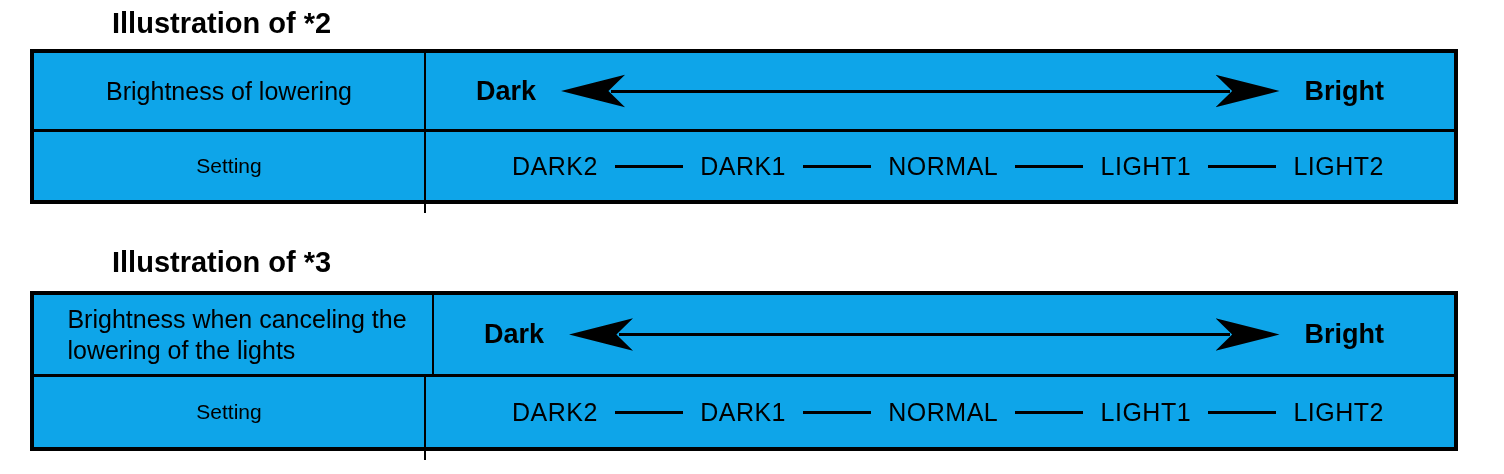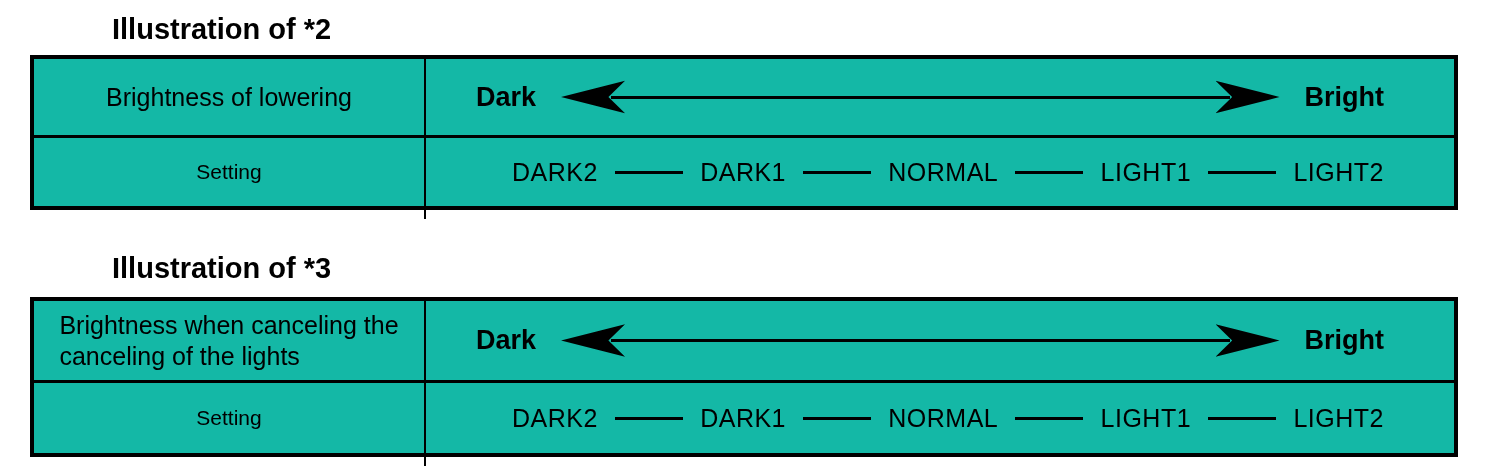--- a/index.html
+++ b/index.html
@@ -15,36 +15,36 @@
     color: #000000;
     font-family: "Liberation Sans", sans-serif;
     overflow: hidden;
   }
   .fig-title {
     font-size: 29px;
     font-weight: bold;
     line-height: 33px;
     margin: 0 0 9px 112px;
   }
-  .figure-2 .fig-title { margin-top: 13px; }
+  .figure-2 .fig-title { margin-top: 7px; }
   .figure-3 .fig-title { margin-top: 42px; margin-bottom: 12px; }
 
   .tbl {
     position: relative;
     box-sizing: border-box;
     margin-left: 30px;
     width: 1428px;
     border: 4px solid #000000;
-    background: #14b8a6;
+    background: #0ea5e9;
   }
   .row { display: flex; }
   .row-top { border-bottom: 3px solid #000000; }
   .figure-2 .row-top { height: 76px; }
   .figure-2 .row-bottom { height: 68px; }
-  .figure-3 .row-top { height: 79px; }
+  .figure-3 .row-top { height: 79px; padding-left: 8px; }
   .figure-3 .row-bottom { height: 70px; }
 
   .cell { box-sizing: border-box; }
   .cell-label {
     width: 392px;
     border-right: 2px solid #000000;
     display: flex;
     align-items: center;
     justify-content: center;
     font-size: 25px;
@@ -157,21 +157,21 @@
     </div>
   </section>
 
   <section class="figure figure-3">
     <h2 class="fig-title">Illustration of *3</h2>
     <div class="tbl">
       <div class="row row-top">
         <div class="cell cell-label">
           <div class="label-block">
             <div>Brightness when canceling the</div>
-            <div>canceling of the lights</div>
+            <div>lowering of the lights</div>
           </div>
         </div>
         <div class="cell cell-scale">
           <span class="scale-end">Dark</span>
           <div class="dbl-arrow">
             <div class="head head-l"></div>
             <div class="shaft"></div>
             <div class="head head-r"></div>
           </div>
           <span class="scale-end">Bright</span>

